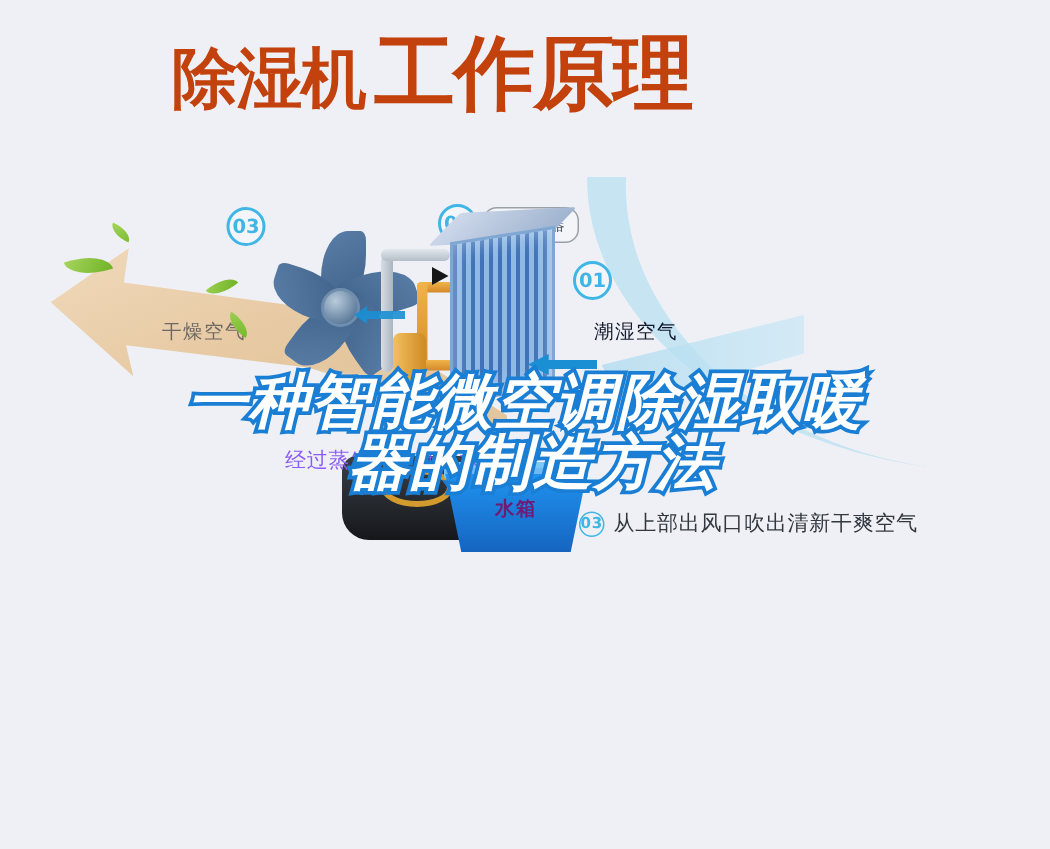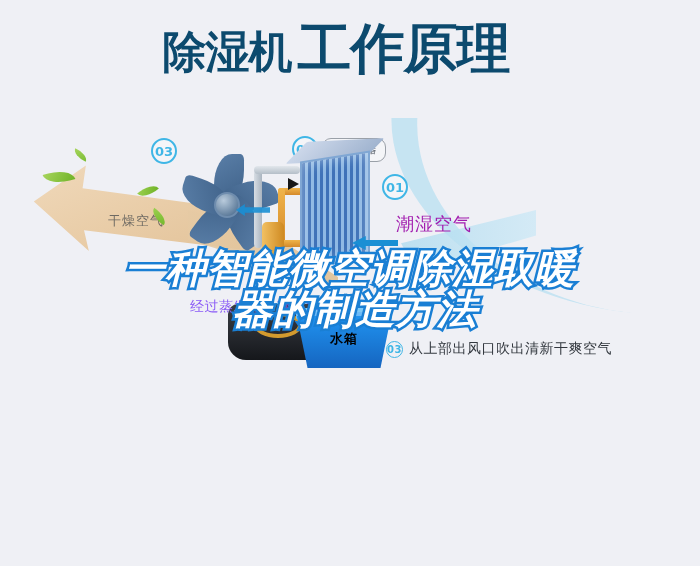--- a/index.html
+++ b/index.html
@@ -17,23 +17,22 @@
   }
 
   
   #header-title {
     position: absolute;
     top: 22px;
     left: 0;
     width: 576px;
     text-align: center;
     white-space: nowrap;
-    color: #0c4a6e;
+    color: #c2410c;
     line-height: 1;
-    margin-left: 48px;
   }
   #header-title .t-a {
     font-size: 44px;
     font-weight: 700;
     letter-spacing: -1px;
     vertical-align: baseline;
   }
   #header-title .t-b {
     font-size: 54px;
     font-weight: 700;
@@ -131,22 +130,22 @@
     width: 150px;
     height: 64px;
     background: linear-gradient(90deg,#a9d9ee,#cbe8f6);
     clip-path: polygon(10% 52%, 100% 0%, 100% 40%, 20% 94%);
     opacity: .75;
   }
   .lbl-humid {
     position: absolute;
     left: 396px;
     top: 94px;
-    font-size: 18px;
-    color: #a21caf;
+    font-size: 13px;
+    color: #0f172a;
     letter-spacing: 1px;
     white-space: nowrap;
   }
 
   
   .badge {
     position: absolute;
     width: 26px; height: 26px;
     border-radius: 50%;
     border: 2px solid #3fb6e6;
@@ -312,21 +311,21 @@
     left: 296px; top: 190px;
     width: 96px; height: 12px;
     background: #7ec8f5;
     border-radius: 3px;
   }
   .lbl-tank {
     position: absolute;
     left: 330px; top: 212px;
     font-size: 13px;
     font-weight: 700;
-    color: #000000;
+    color: #701a75;
     letter-spacing: 1px;
   }
 
   
   .cap2 {
     position: absolute;
     left: 190px; top: 180px;
     font-size: 14px;
     color: #8b5cf6;
     white-space: nowrap;

